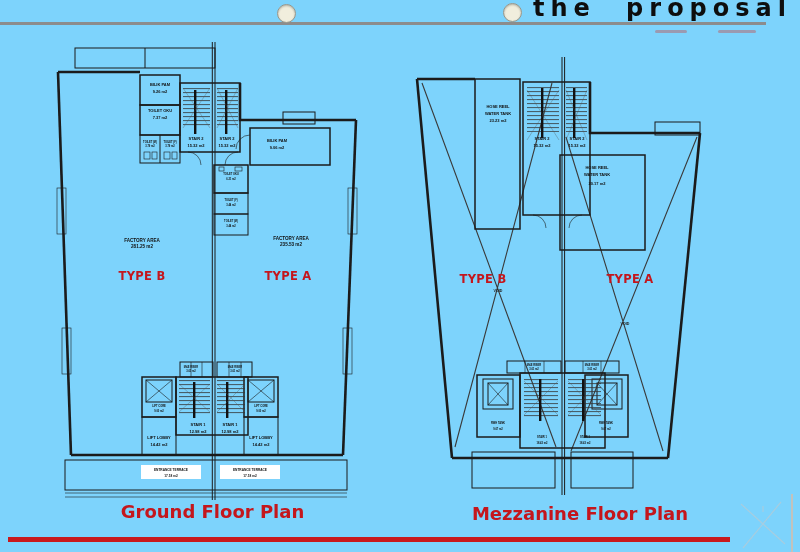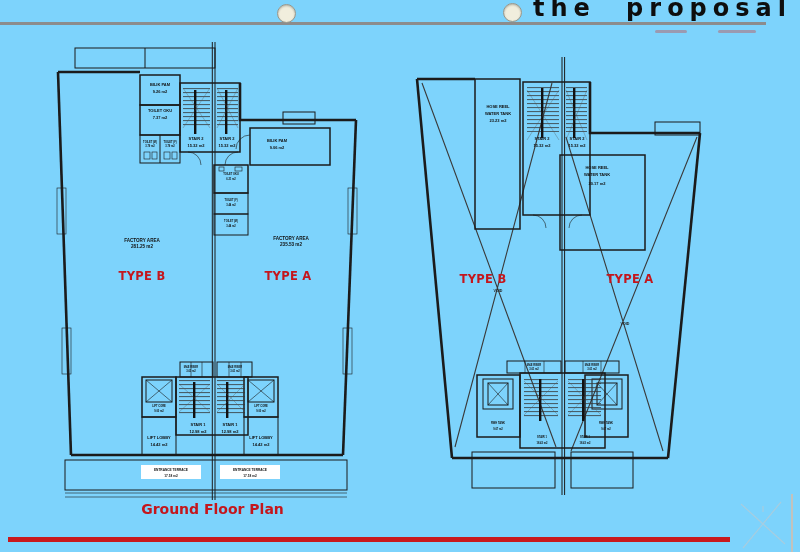--- a/index.html
+++ b/index.html
@@ -8,21 +8,21 @@
   
   .header-rule{position:absolute;left:0;top:22px;width:766px;height:3px;background:#8c8c8c;}
   .header-title{position:absolute;right:8px;top:-5px;font-family:"DejaVu Sans",sans-serif;
         font-weight:bold;font-size:24px;letter-spacing:6px;word-spacing:16px;color:#0e0e0e;
         line-height:27px;white-space:nowrap;}
   .hole{position:absolute;width:17px;height:17px;border-radius:50%;
         background:#f1eedd;border:1px solid #97968a;box-shadow:inset 0 1px 2px rgba(0,0,0,.25);}
   .smudge{position:absolute;height:3px;background:rgba(205,60,55,.38);border-radius:2px;}
   
   .plan-caption{position:absolute;font-family:"DejaVu Sans",sans-serif;font-weight:bold;
-        font-size:14px;color:#c4161c;text-align:center;white-space:nowrap;}
+        font-size:18px;color:#c4161c;text-align:center;white-space:nowrap;}
   .footer-rule{position:absolute;left:8px;top:537px;width:722px;height:5px;background:#c8191c;}
   .edge-line{position:absolute;left:791px;top:494px;width:2px;height:58px;background:#c2c2bd;}
   
   svg{position:absolute;}
   .w{fill:none;stroke:#1b1b1b;}
   .w3{stroke-width:2.6;}
   .w2{stroke-width:1.5;}
   .w1{stroke-width:1;}
   .thin{stroke-width:0.6;}
   .rm{font:bold 4px "Liberation Sans",sans-serif;fill:#111;text-anchor:middle;}
@@ -316,19 +316,20 @@
     <g>
       <rect class="w w1" x="67" y="397" width="83" height="36" fill="url(#grid13)"></rect>
       <rect class="w w1" x="166" y="397" width="62" height="36" fill="url(#grid13)"></rect>
     </g>
 
     <g>
       <line class="w w1" x1="157" y1="2" x2="157" y2="440"></line>
       <line class="w w1" x1="159.6" y1="2" x2="159.6" y2="440"></line>
     </g>
   </svg>
+  <div class="plan-caption" style="left:470px;top:503px;width:220px;">Mezzanine Floor Plan</div>
 
   <div class="footer-rule"></div>
   <svg viewBox="0 0 60 54" style="left:733px;top:498px;width:60px;height:54px;">
     <path d="M8,6 L52,46 M48,4 L10,50 M30,8 L30,14" stroke="#c9c9c9" stroke-width="1.2" fill="none" opacity="0.55"></path>
   </svg>
   <div class="edge-line"></div>
 </div>
 
 </body></html>

